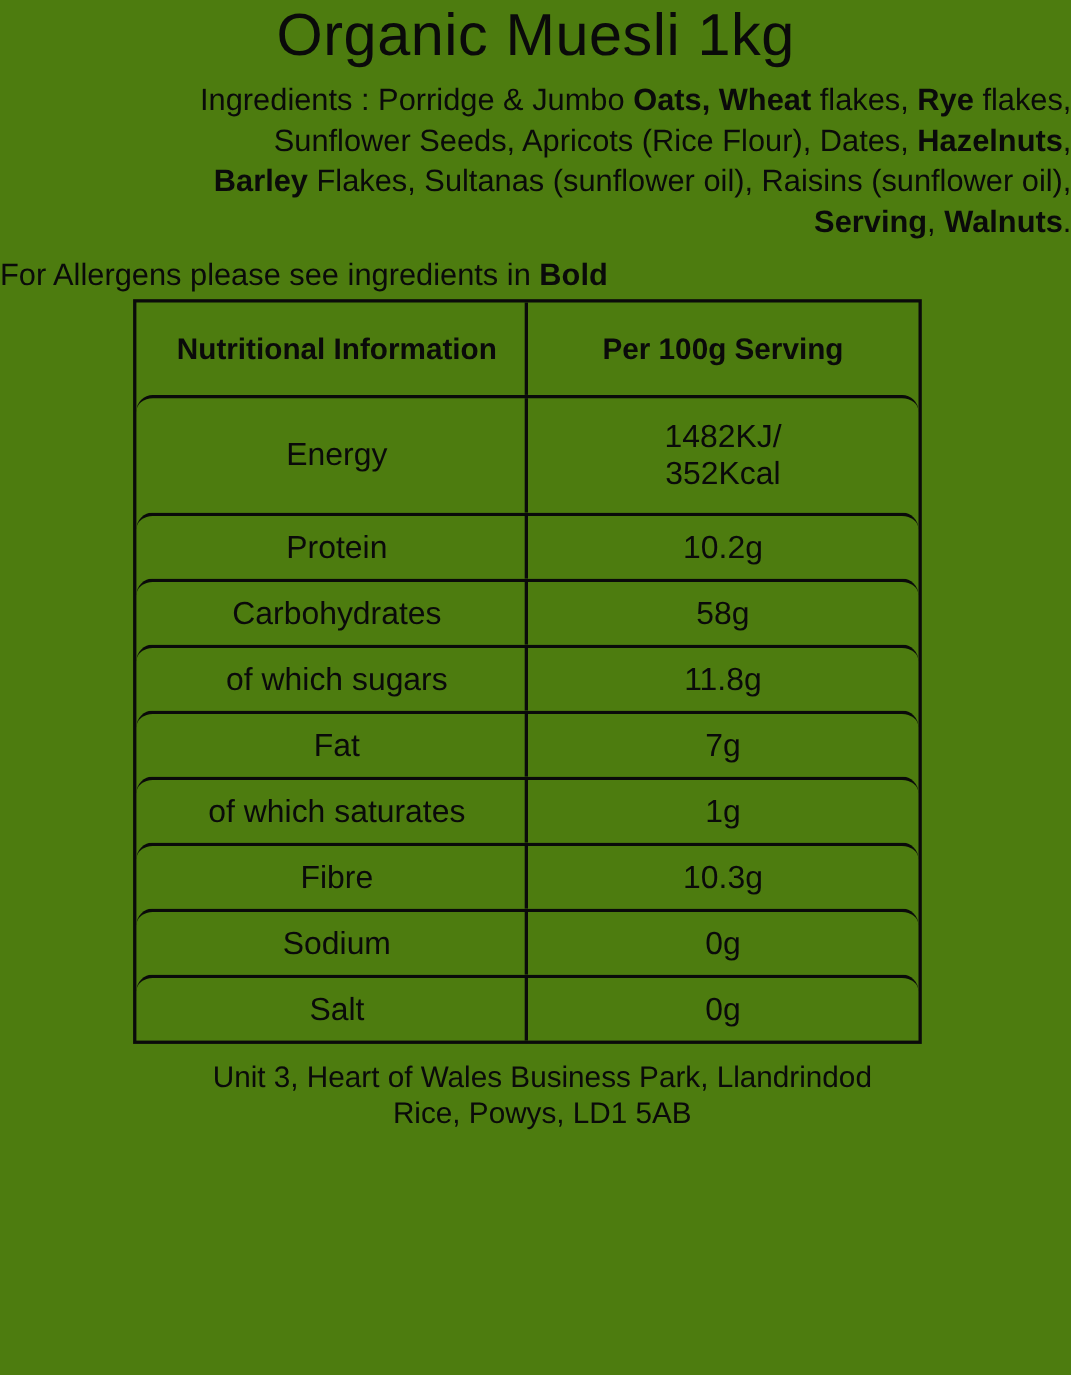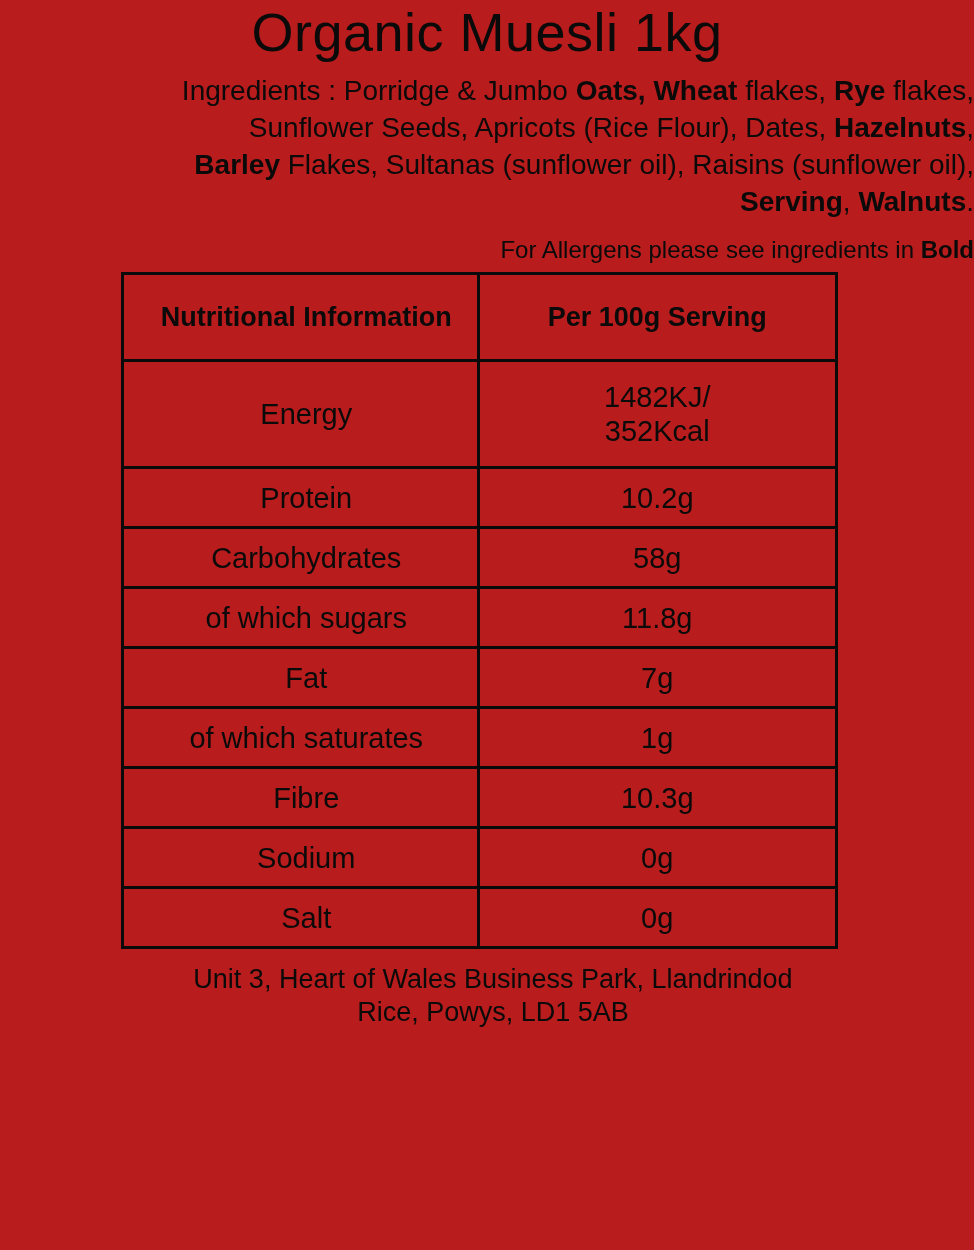--- a/index.html
+++ b/index.html
@@ -6,52 +6,52 @@
   html, body {
     width: 974px;
     background: #ffffff;
     font-family: "Liberation Sans", sans-serif;
     color: #0a0a0a;
   }
   .page {
     width: 974px;
     height: 1250px;
     overflow: hidden;
-    background: #b91c1c;
+    background: #4d7c0f;
   }
   .title {
     margin-top: 0;
     text-align: center;
     font-size: 54px;
     line-height: 64px;
     font-weight: 400;
     letter-spacing: 0.5px;
   }
   .ingredients {
     margin-top: 8px;
     text-align: center;
     font-size: 28px;
     line-height: 37px;
   }
   .ing-line { text-align: right; }
   .b { font-weight: 700; }
   .allergen {
     margin-top: 14px;
-    text-align: right;
-    font-size: 24px;
+    text-align: left;
+    font-size: 28px;
     line-height: 32px;
   }
   .ntable {
     width: 717px;
     margin-left: 121px;
     margin-top: 6px;
     border: 3px solid #0a0a0a;
   }
   .trow { display: flex; }
-  .trow + .trow { border-top: 3px solid #0a0a0a; }
+  .trow + .trow { border-top: 3px solid #0a0a0a; border-radius: 15px; }
   .cell {
     width: 50%;
     display: flex;
     flex-direction: column;
     justify-content: center;
     align-items: center;
     text-align: center;
     font-size: 29px;
     line-height: 34px;
   }

